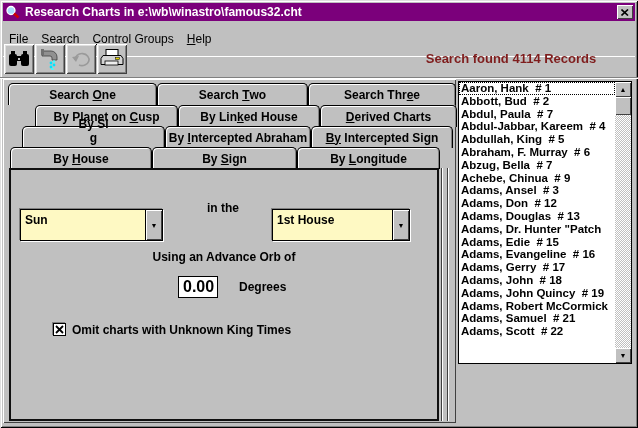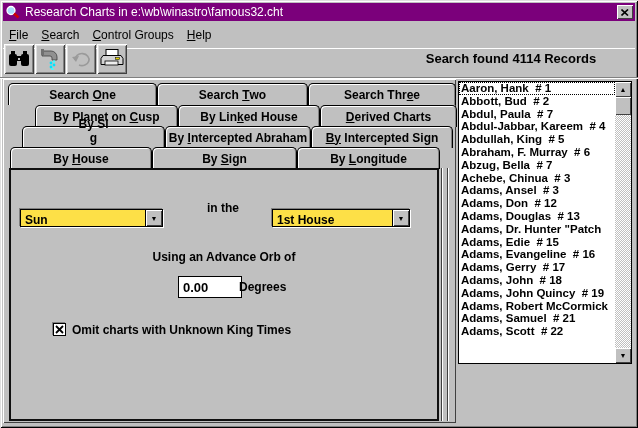--- a/index.html
+++ b/index.html
@@ -7,72 +7,72 @@
   .window{
     position:relative;width:638px;height:428px;background:#c0c0c0;
     box-shadow: inset 1px 1px 0 #dfdfdf, inset -1px -1px 0 #000,
                 inset 2px 2px 0 #fff, inset -2px -2px 0 #808080;
     overflow:hidden;
   }
   
   .titlebar{position:absolute;left:3px;top:3px;width:632px;height:18px;background:#7b007b;
     display:flex;align-items:center;color:#fff;}
   .titlebar .app-icon{width:16px;height:14px;margin-left:2px;flex:0 0 auto;}
-  .titlebar .title{font-weight:normal;font-size:12px;margin-left:4px;white-space:nowrap;letter-spacing:0;}
+  .titlebar .title{font-weight:bold;font-size:12px;margin-left:4px;white-space:nowrap;letter-spacing:0;}
   .close-btn{position:absolute;right:2px;top:2px;width:16px;height:14px;background:#c0c0c0;
     box-shadow: inset 1px 1px 0 #fff, inset -1px -1px 0 #404040;
     display:flex;align-items:center;justify-content:center;cursor:default;}
   
-  .menubar{position:absolute;left:3px;top:21px;width:632px;height:28px;background:#c0c0c0;
+  .menubar{position:absolute;left:3px;top:21px;width:632px;height:36px;background:#c0c0c0;
     display:flex;align-items:center;border-bottom:1px solid #fff;}
   .menu-item{font-size:12px;color:#000;padding:2px 0;margin-left:13px;white-space:pre;}
   .menu-item:first-child{margin-left:6px;}
   .acc{text-decoration:underline;}
   
   .toolbar{position:absolute;left:4px;top:44px;height:32px;display:flex;}
   .tb-btn{width:30px;height:30px;background:#c0c0c0;margin-right:1px;
     box-shadow: inset 1px 1px 0 #fff, inset -1px -1px 0 #404040, inset 2px 2px 0 #dfdfdf, inset -2px -2px 0 #808080;
     display:flex;align-items:center;justify-content:center;}
   .status-text{position:absolute;left:401px;top:51px;width:220px;text-align:center;
-    font-weight:bold;font-size:13px;color:#000000;white-space:nowrap;}
+    font-weight:bold;font-size:13px;color:#7f1d1d;white-space:nowrap;}
   .toolbar-divider{position:absolute;left:0px;top:77px;width:638px;height:2px;
     border-top:1px solid #808080;border-bottom:1px solid #fff;}
   
   .tabarea{position:absolute;left:3px;top:79px;width:453px;height:344px;
     box-shadow: inset 1px 1px 0 #fff, inset -1px -1px 0 #404040;}
   .tabrow{position:absolute;display:flex;height:22px;}
   .tab{height:22px;background:#c0c0c0;border:1px solid #000;border-bottom:none;
     border-radius:5px 5px 0 0;
     box-shadow: inset 1px 1px 0 #fff, inset -1px 0 0 #808080;
     font-weight:bold;font-size:12px;display:flex;align-items:center;justify-content:center;
     white-space:pre;}
   .row1{top:4px;left:5px;}   .row1 .tab:nth-child(1){width:149px;} .row1 .tab:nth-child(2){width:151px;} .row1 .tab:nth-child(3){width:148px;}
   .row2{top:26px;left:32px;} .row2 .tab:nth-child(1){width:143px;} .row2 .tab:nth-child(2){width:142px;} .row2 .tab:nth-child(3){width:137px;}
   .row3{top:47px;left:19px;} .row3 .tab:nth-child(1){width:143px;flex-direction:column;} .row3 .tab:nth-child(2){width:146px;} .row3 .tab:nth-child(3){width:142px;}
   .row4{top:68px;left:7px;}  .row4 .tab:nth-child(1){width:142px;} .row4 .tab:nth-child(2){width:145px;} .row4 .tab:nth-child(3){width:143px;}
   .panel{position:absolute;left:6px;top:89px;width:430px;height:253px;background:#c0c0c0;
     border:2px solid #101010;}
   .edge-line{position:absolute;top:89px;height:253px;width:2px;border-left:1px solid #404040;border-right:1px solid #fff;}
   .edge-a{left:438px;} .edge-b{left:444px;}
   
-  .combo{position:absolute;height:18px;background:#fde047;
+  .combo{position:absolute;height:32px;background:#fef9c3;
     border:1px solid #000;box-shadow: -1px -1px 0 #808080, 1px 1px 0 #fff;
     display:flex;align-items:stretch;}
   .combo .val{flex:1;font-weight:bold;font-size:12px;line-height:20px;padding-left:4px;
     white-space:nowrap;overflow:hidden;color:#000;}
   .combo .drop{width:17px;background:#c0c0c0;border-left:1px solid #000;
     box-shadow: inset 1px 1px 0 #fff, inset -1px -1px 0 #404040;
     display:flex;align-items:center;justify-content:center;font-size:7px;color:#000;}
   .combo-planet{left:9px;top:39px;width:143px;}
   .combo-house{left:261px;top:39px;width:138px;}
   .lbl{position:absolute;font-weight:bold;font-size:12px;color:#000;white-space:pre;}
   .lbl-inthe{left:180px;top:31px;width:64px;text-align:center;}
   .lbl-orb{left:0;top:80px;width:100%;text-align:center;}
-  .orb-input{position:absolute;left:167px;top:106px;width:64px;height:22px;background:#fff;
-    border:1px solid #000;font-weight:bold;font-size:13px;padding:0 0 0 4px;color:#000;}
+  .orb-input{position:absolute;left:167px;top:106px;width:40px;height:22px;background:#fff;
+    border:1px solid #000;font-weight:bold;font-size:16px;padding:0 0 0 4px;color:#000;}
   .lbl-degrees{left:228px;top:110px;}
   .chk{position:absolute;left:42px;top:153px;width:13px;height:13px;background:#fff;
     border:1px solid #000;box-shadow: -1px -1px 0 #808080;
     display:flex;align-items:center;justify-content:center;}
   .lbl-omit{left:61px;top:153px;}
   
   .listbox{position:absolute;left:458px;top:81px;width:174px;height:283px;background:#fff;
     border:1px solid #000;overflow:hidden;padding-left:32px;}
   .lb-items{position:absolute;left:0;top:0;right:16px;bottom:0;overflow:hidden;}
   .lb-item{height:12.8px;line-height:12.8px;font-size:11.5px;font-weight:bold;color:#000;
@@ -213,21 +213,21 @@
 
   <div class="listbox">
     <div class="lb-items">
         <div class="lb-item">Aaron, Hank  # 1</div>
         <div class="lb-item">Abbott, Bud  # 2</div>
         <div class="lb-item">Abdul, Paula  # 7</div>
         <div class="lb-item">Abdul-Jabbar, Kareem  # 4</div>
         <div class="lb-item">Abdullah, King  # 5</div>
         <div class="lb-item">Abraham, F. Murray  # 6</div>
         <div class="lb-item">Abzug, Bella  # 7</div>
-        <div class="lb-item">Achebe, Chinua  # 3</div>
+        <div class="lb-item">Achebe, Chinua  # 9</div>
         <div class="lb-item">Adams, Ansel  # 3</div>
         <div class="lb-item">Adams, Don  # 12</div>
         <div class="lb-item">Adams, Douglas  # 13</div>
         <div class="lb-item">Adams, Dr. Hunter "Patch</div>
         <div class="lb-item">Adams, Edie  # 15</div>
         <div class="lb-item">Adams, Evangeline  # 16</div>
         <div class="lb-item">Adams, Gerry  # 17</div>
         <div class="lb-item">Adams, John  # 18</div>
         <div class="lb-item">Adams, John Quincy  # 19</div>
         <div class="lb-item">Adams, Robert McCormick</div>

